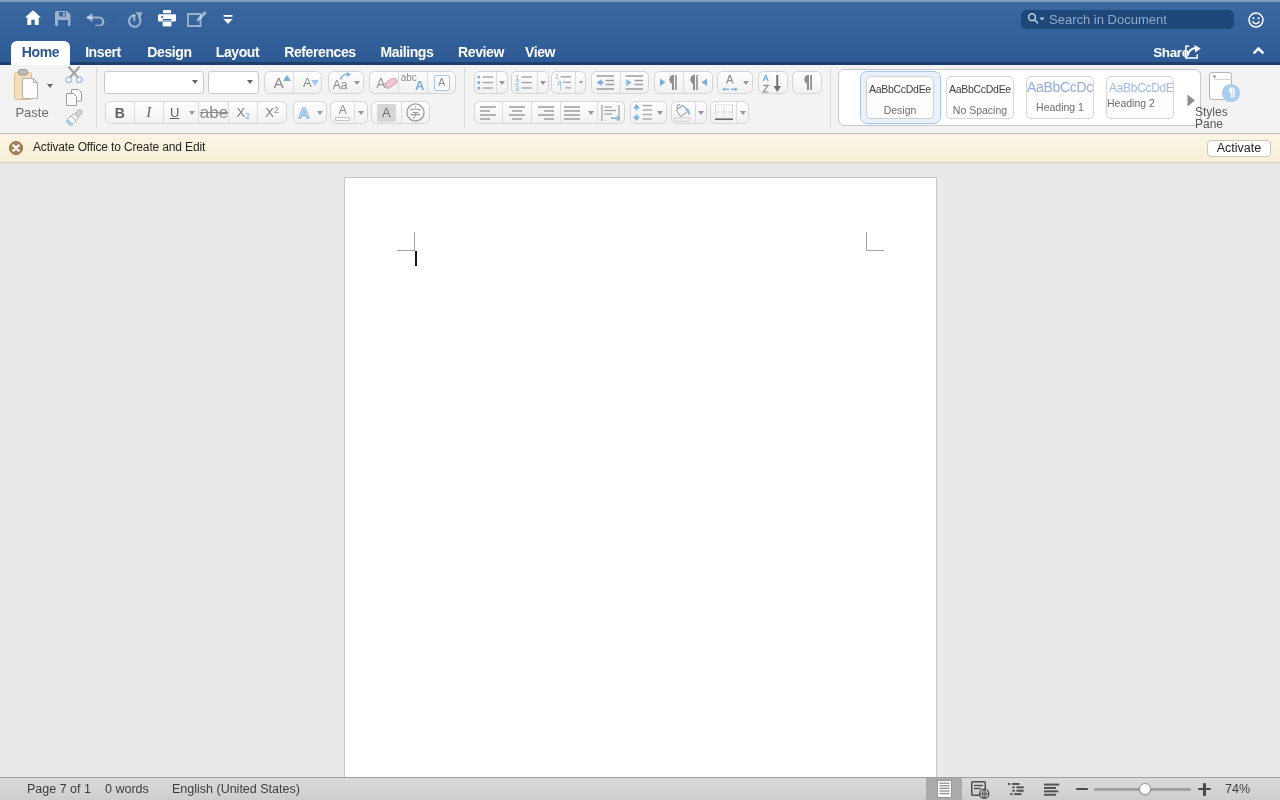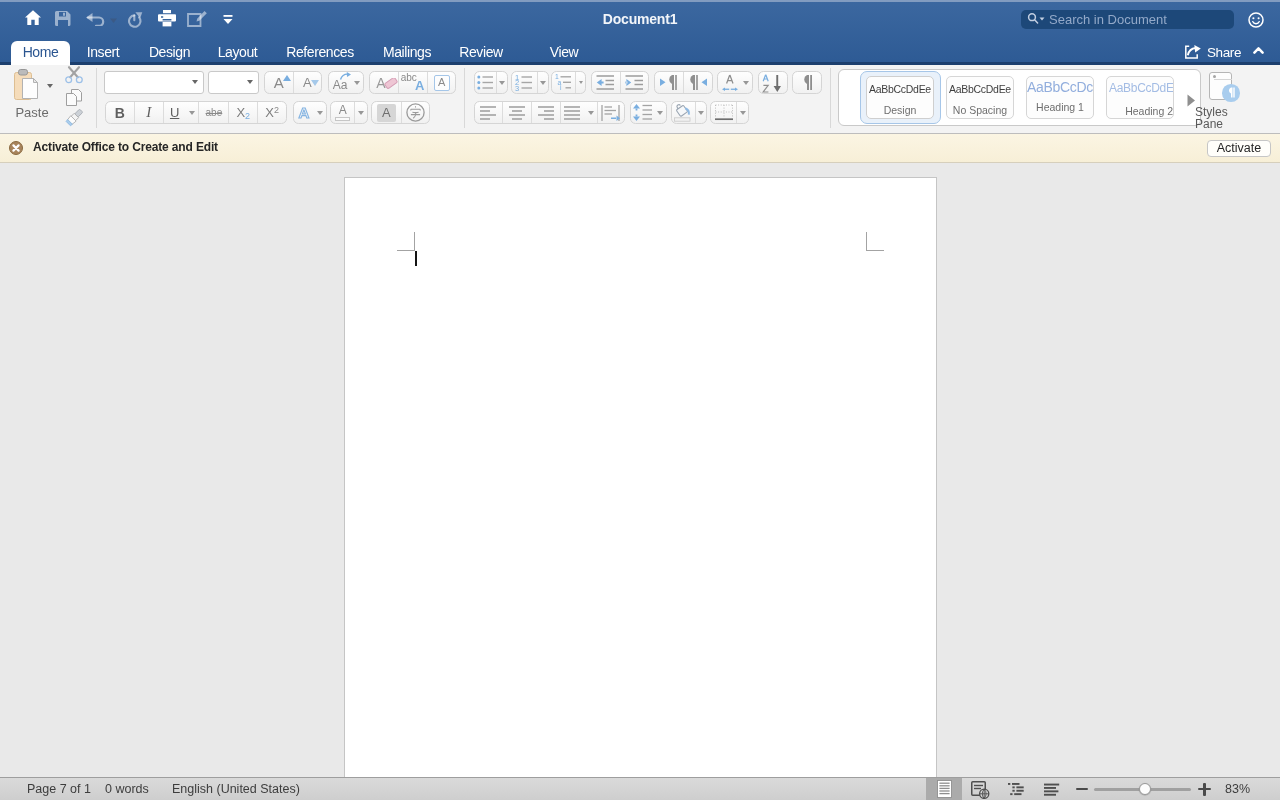--- a/index.html
+++ b/index.html
@@ -1,21 +1,21 @@
 <!DOCTYPE html>
 <html><head><meta charset="utf-8"><style>
 *{margin:0;padding:0;box-sizing:border-box}
 html,body{width:1280px;height:800px;overflow:hidden;font-family:"Liberation Sans",sans-serif;-webkit-font-smoothing:antialiased}
 #app{position:relative;width:1280px;height:800px;background:#e9e9e9;overflow:hidden}
 .abs{position:absolute}
 .btn{position:absolute;background:linear-gradient(#fefefe,#f1f1f1);border:1px solid #d5d5d5;border-radius:5.5px;display:flex;align-items:stretch}
 .seg{display:flex;align-items:center;justify-content:center}
 .vdiv{width:1px;background:#dcdcdc}
 .dd{width:0;height:0;border-left:3.5px solid transparent;border-right:3.5px solid transparent;border-top:4.5px solid #666}
-.tablab{position:absolute;top:41px;height:22px;line-height:23px;font-size:14px;letter-spacing:-0.4px;font-weight:400;color:#fff;transform:translateX(-50%)}
+.tablab{position:absolute;top:41px;height:22px;line-height:23px;font-size:14px;letter-spacing:-0.4px;font-weight:700;color:#fff;transform:translateX(-50%)}
 </style></head>
 <body>
 <div id="app">
 
 <div class="abs" style="left:0;top:0;width:1280px;height:65px;background:linear-gradient(#3c68a0,#2d5a94)">
   <div class="abs" style="left:0;top:0;width:1280px;height:1.5px;background:#8ea6c6;opacity:.85"></div>
 </div>
 <div class="abs" style="left:0;top:62px;width:1280px;height:2.5px;background:#1c3f6e"></div>
 
 <svg class="abs" style="left:24px;top:9px" width="18" height="18" viewBox="0 0 18 18">
@@ -41,21 +41,20 @@
 </svg>
 <svg class="abs" style="left:187px;top:11px" width="20" height="17" viewBox="0 0 20 17">
   <path fill="none" stroke="#fff" stroke-opacity="0.5" stroke-width="1.8" d="M1 3 H13.5 V15 H1 Z"></path>
   <path fill="#fff" fill-opacity="0.5" d="M17.5 0 L19.8 2.3 L12.3 9.8 L9.5 10.5 L10.2 7.7 Z"></path>
 </svg>
 <svg class="abs" style="left:223px;top:15px" width="10" height="9" viewBox="0 0 10 9">
   <rect x="0.5" y="0" width="9" height="1.8" fill="#fff"></rect>
   <path fill="#fff" d="M0.5 4 h9 L5 9 Z"></path>
 </svg>
 
-<div class="abs" style="left:0;top:0;width:1280px;height:38px;text-align:center;line-height:38px;font-size:14px;letter-spacing:-0.2px;font-weight:600;color:#f2f5f9">Document1</div>
 
 <div class="abs" style="left:1021px;top:10px;width:213px;height:19px;background:#1d4879;border-radius:5px"></div>
 <svg class="abs" style="left:1027px;top:12px" width="20" height="15" viewBox="0 0 20 15">
   <circle cx="5" cy="5.2" r="3.4" fill="none" stroke="#c3cfe2" stroke-width="1.5"></circle>
   <line x1="7.6" y1="7.8" x2="10.6" y2="11" stroke="#c3cfe2" stroke-width="1.5" stroke-linecap="round"></line>
   <path fill="#c3cfe2" d="M12.5 5.5 h5 l-2.5 3 Z"></path>
 </svg>
 <div class="abs" style="left:1049px;top:10px;height:19px;line-height:19px;font-size:13px;color:#93a9c9">Search in Document</div>
 <svg class="abs" style="left:1248px;top:11.5px" width="16" height="16" viewBox="0 0 16 16">
   <circle cx="8" cy="8" r="7" fill="none" stroke="#fff" stroke-width="1.5"></circle>
@@ -66,28 +65,28 @@
 
 <div class="abs" style="left:11px;top:41px;width:59px;height:24px;background:#fff;border-radius:6px 6px 0 0"></div>
 <div class="abs" style="left:11px;top:60px;width:59px;height:6px;background:#fff"></div>
 <div class="tablab" style="left:40.5px;color:#2a5590">Home</div>
 <div class="tablab" style="left:103px">Insert</div>
 <div class="tablab" style="left:169.5px">Design</div>
 <div class="tablab" style="left:237.5px">Layout</div>
 <div class="tablab" style="left:320px">References</div>
 <div class="tablab" style="left:407px">Mailings</div>
 <div class="tablab" style="left:481px">Review</div>
-<div class="tablab" style="left:564px">View</div>
+<div class="tablab" style="left:540px">View</div>
 
 <svg class="abs" style="left:1184.5px;top:44.5px" width="17" height="14" viewBox="0 0 17 14">
   <path fill="none" stroke="#fff" stroke-width="1.5" d="M4.2 1.2 H0.8 V13 H12.2 V9.2"></path>
   <path fill="none" stroke="#fff" stroke-width="1.9" d="M2.8 10.2 Q4.2 3.6 10.8 3.0"></path>
   <path fill="#fff" d="M9.3 0 L15.8 3.6 L10.2 7.4 Z"></path>
 </svg>
-<div class="tablab" style="left:1224px;font-size:13.5px">Share</div>
+<div class="tablab" style="left:1171px;font-size:13.5px">Share</div>
 <svg class="abs" style="left:1252.5px;top:47px" width="11" height="7" viewBox="0 0 11 7">
   <path fill="none" stroke="#fff" stroke-width="2.5" stroke-linecap="round" stroke-linejoin="round" d="M1.4 5.6 L5.5 1.4 L9.6 5.6"></path>
 </svg>
 
 <div class="abs" id="ribbon" style="left:0;top:64.5px;width:1280px;height:68px;background:#f3f3f3"></div>
 
 <svg class="abs" style="left:14px;top:69px" width="26" height="32" viewBox="0 0 26 32">
   <rect x="0.5" y="3.5" width="17" height="27" rx="2" fill="#f5dcba" stroke="#ddbe92"></rect>
   <rect x="4.5" y="0.5" width="9" height="5.5" rx="2.2" fill="#bbbbbb" stroke="#969696"></rect>
   <path d="M8.5 9.5 H19.5 L23.5 13.5 V29.5 H8.5 Z" fill="#fdfdfd" stroke="#b2b2b2"></path>
@@ -173,21 +172,21 @@
       </div>
       <div class="vdiv"></div>
   <div class="seg" style="width:22px">
         <span style="font-size:13px;color:#5f5f5f;text-decoration:underline">U</span>
       </div>
   <div class="seg" style="width:13px">
         <span class="dd" style="border-left-width:3px;border-right-width:3px;border-top-width:4px;border-top-color:#979797"></span>
       </div>
       <div class="vdiv"></div>
   <div class="seg" style="width:29px">
-        <span style="font-size:10px;color:#8a8a8a;text-decoration:line-through">abe</span>
+        <span style="font-size:17px;color:#8a8a8a;text-decoration:line-through">abe</span>
       </div>
       <div class="vdiv"></div>
   <div class="seg" style="width:28px">
         <span style="font-size:13px;color:#7c7c7c">X</span>
         <span style="font-size:9px;color:#79aee0;margin-top:6px">2</span>
       </div>
       <div class="vdiv"></div>
   <div class="seg" style="width:28px">
         <span style="font-size:13px;color:#7c7c7c">X</span>
         <span style="font-size:9px;color:#8a8a8a;margin-bottom:6px">2</span>
@@ -483,42 +482,42 @@
 <div class="abs" style="left:946px;top:76px;width:68px;height:43px;background:#fdfdfd;border:1px solid #d6d6d6;border-radius:5px">
   <div style="text-align:center;font-size:10.5px;color:#3f3f3f;margin-top:6px;letter-spacing:-0.3px">AaBbCcDdEe</div>
   <div style="text-align:center;font-size:10.5px;color:#6e6e6e;margin-top:9px">No Spacing</div>
 </div>
 <div class="abs" style="left:1026px;top:76px;width:68px;height:43px;background:#fdfdfd;border:1px solid #d6d6d6;border-radius:5px;overflow:hidden">
   <div style="text-align:right;font-size:14px;color:#92aedd;margin-top:2px;letter-spacing:-0.3px">AaBbCcDc</div>
   <div style="text-align:center;font-size:10.5px;color:#6e6e6e;margin-top:6px">Heading 1</div>
 </div>
 <div class="abs" style="left:1106px;top:76px;width:68px;height:43px;background:#fdfdfd;border:1px solid #d6d6d6;border-radius:5px;overflow:hidden">
   <div style="font-size:12px;color:#a3bce4;margin-top:3.5px;margin-left:2px;letter-spacing:-0.3px;white-space:nowrap">AaBbCcDdEe</div>
-  <div style="text-align:right;font-size:10.5px;color:#6e6e6e;margin-top:10px">Heading 2</div>
+  <div style="text-align:left;font-size:10.5px;color:#6e6e6e;margin-top:2px">Heading 2</div>
 </div>
 <svg class="abs" style="left:1186px;top:94px" width="10" height="13" viewBox="0 0 10 13">
       <path fill="#8f8f8f" d="M1.5 0.5 L9 6.5 L1.5 12.5 Z"></path>
     </svg>
 <div class="abs" style="left:1209px;top:72px;width:23px;height:28px;background:#fdfdfd;border:1px solid #b5b5b5;border-radius:3px"></div>
 <div class="abs" style="left:1212.5px;top:75px;width:3px;height:3px;border-radius:50%;background:#a5a5a5"></div>
 <div class="abs" style="left:1214px;top:79px;width:18px;height:1px;background:#d5d5d5"></div>
 <div class="abs" style="left:1222px;top:84px;width:17.5px;height:17.5px;border-radius:50%;background:#a9cdee"></div>
 <svg class="abs" style="left:1226.5px;top:87px" width="9" height="11" viewBox="0 0 9 11">
       <path fill="#fff" d="M4 0.5 h1.5 V10.5 H4 Z M6.3 0.5 h1.4 V10.5 H6.3 Z M4 0.5 A3.2 3.2 0 0 0 4 6.5 Z"></path>
     </svg>
 <div class="abs" style="left:1195px;top:105.5px;width:57px;font-size:12px;color:#595959;line-height:12.5px">Styles<br>Pane</div>
 
 <div class="abs" style="left:0;top:132.5px;width:1280px;height:1.5px;background:#bdbdbd"></div>
 <div class="abs" style="left:0;top:134px;width:1280px;height:27.5px;background:linear-gradient(#fbf5e3,#f7efd7)"></div>
 <div class="abs" style="left:0;top:161.5px;width:1280px;height:1px;background:#d6cfbc"></div>
 <svg class="abs" style="left:9px;top:141px" width="14" height="14" viewBox="0 0 14 14">
   <circle cx="7" cy="7" r="6.5" fill="#a8845c" stroke="#8a6a40" stroke-width="1"></circle>
   <path stroke="#fff" stroke-width="2.2" stroke-linecap="round" d="M4.4 4.4 L9.6 9.6 M9.6 4.4 L4.4 9.6"></path>
 </svg>
-<div class="abs" style="left:33px;top:134px;height:27px;line-height:27px;font-size:12px;letter-spacing:-0.15px;font-weight:700;color:#262626">Activate Office to Create and Edit</div>
+<div class="abs" style="left:33px;top:134px;height:27px;line-height:27px;font-size:12px;letter-spacing:-0.15px;font-weight:400;color:#262626">Activate Office to Create and Edit</div>
 <div class="abs" style="left:1207px;top:139.5px;width:64px;height:17px;background:#fffefa;border:1px solid #c6c6c6;border-radius:4px;text-align:center;line-height:15px;font-size:12.5px;color:#262626">Activate</div>
 
 <div class="abs" style="left:344px;top:177px;width:593px;height:600px;background:#fff;border:1px solid #c5c5c5;border-bottom:none"></div>
 <div class="abs" style="left:414px;top:232px;width:1px;height:18px;background:#a3a3a3"></div>
 <div class="abs" style="left:397px;top:249.5px;width:18px;height:1px;background:#a3a3a3"></div>
 <div class="abs" style="left:866px;top:232px;width:1px;height:18px;background:#a3a3a3"></div>
 <div class="abs" style="left:866px;top:249.5px;width:18px;height:1px;background:#a3a3a3"></div>
 <div class="abs" style="left:415px;top:251px;width:1.5px;height:15px;background:#141414"></div>
 
 <div class="abs" style="left:0;top:777px;width:1280px;height:1px;background:#9e9e9e"></div>
@@ -565,13 +564,13 @@
         <rect x="0" y="4" width="12" height="1.9"></rect>
         <rect x="0" y="7.4" width="14.4" height="1.9"></rect>
         <rect x="0" y="10.8" width="12" height="1.9"></rect>
       </g>
 </svg>
 <div class="abs" style="left:1076px;top:788px;width:12px;height:2.2px;background:#4a4a4a;border-radius:1px"></div>
 <div class="abs" style="left:1094px;top:787.5px;width:97px;height:3.5px;background:#a0a0a0;border-radius:2px"></div>
 <div class="abs" style="left:1139px;top:783px;width:12px;height:12px;border-radius:50%;background:#fdfdfd;border:1px solid #9a9a9a;box-shadow:0 0.5px 1px rgba(0,0,0,0.25)"></div>
 <div class="abs" style="left:1198px;top:788px;width:13px;height:2.2px;background:#4a4a4a;border-radius:1px"></div>
 <div class="abs" style="left:1203.4px;top:782.6px;width:2.2px;height:13px;background:#4a4a4a;border-radius:1px"></div>
-<div class="abs" style="left:1225px;top:778px;height:22px;line-height:22px;font-size:12.5px;color:#3d3d3d">83%</div>
+<div class="abs" style="left:1225px;top:778px;height:22px;line-height:22px;font-size:12.5px;color:#3d3d3d">74%</div>
 </div>
 </body></html>

